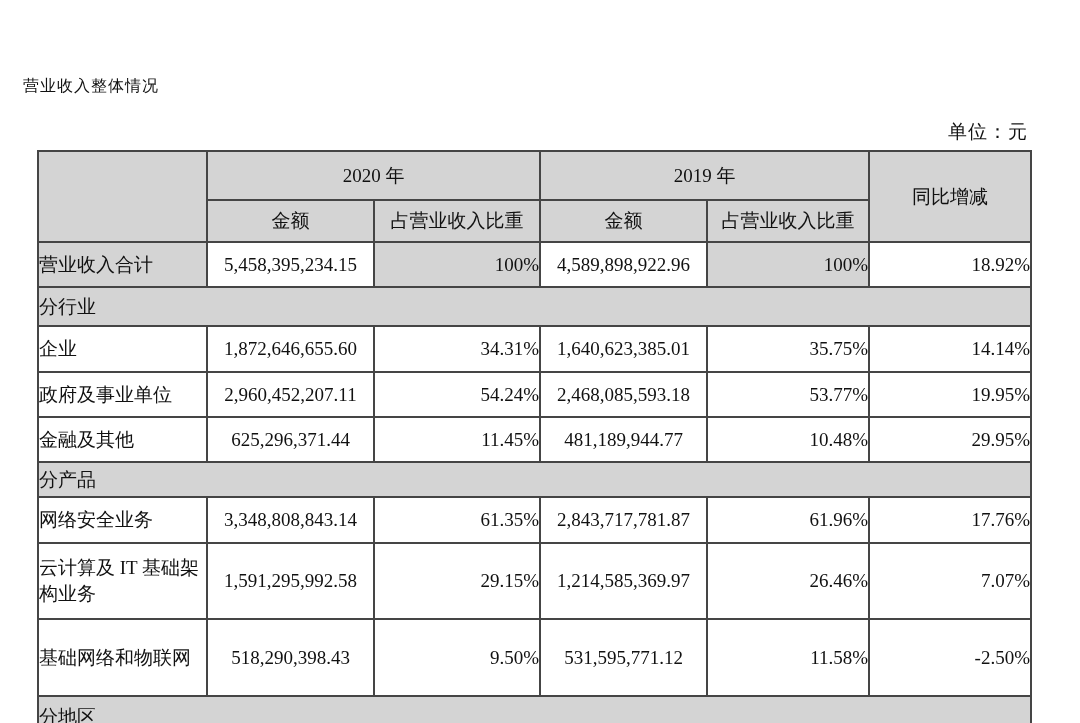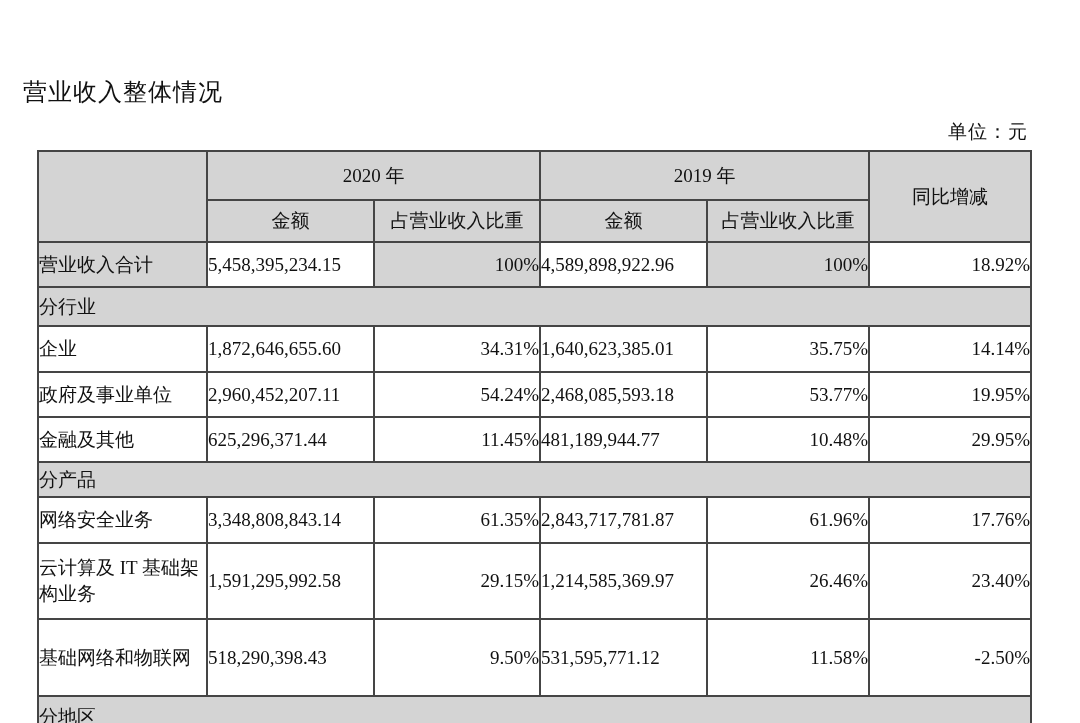--- a/index.html
+++ b/index.html
@@ -11,21 +11,21 @@
     overflow: hidden;
   }
   .page { position: relative; width: 1080px; height: 723px; overflow: hidden; background: #fff; }
 
   .doc-title {
     position: absolute; left: 30px; top: 14px;
     font-size: 21px; font-weight: bold; letter-spacing: 1px;
   }
   .doc-subtitle {
     position: absolute; left: 23px; top: 76px;
-    font-size: 24px; letter-spacing: 1px;
+    font-size: 16px; letter-spacing: 1px;
   }
   .unit-note {
     position: absolute; top: 119px; right: 52px;
     font-size: 19px; letter-spacing: 1px;
   }
 
   table.rev {
     position: absolute; left: 37px; top: 150px;
     width: 993px;
     border-collapse: collapse;
@@ -36,21 +36,21 @@
     border: 2px solid #454545;
     padding: 0;
     vertical-align: middle;
     overflow: hidden;
     line-height: 1.35;
   }
   .grey  { background: #d4d4d4; }
   .white { background: #ffffff; }
   .c { text-align: center; }
   td.lab { text-align: left; padding: 2px 12px 2px 8px; }
-  td.amt { text-align: left; padding-right: 5px; }
+  td.amt { text-align: center; padding-right: 5px; }
   td.pct { text-align: right; padding-right: 9px; }
   td.sec { text-align: left; padding-left: 8px; }
 
   tr.h1 td { height: 47px; }
   tr.h2 td { height: 40px; }
   tr.total td { height: 43px; }
   tr.sec1 td { height: 37px; }
   tr.d1 td { height: 44px; }
   tr.d2 td { height: 43px; }
   tr.d3 td { height: 43px; }
@@ -141,21 +141,21 @@
       <td class="amt">2,843,717,781.87</td>
       <td class="pct">61.96%</td>
       <td class="pct">17.76%</td>
     </tr>
     <tr class="d5">
       <td class="lab">云计算及 IT 基础架构业务</td>
       <td class="amt">1,591,295,992.58</td>
       <td class="pct">29.15%</td>
       <td class="amt">1,214,585,369.97</td>
       <td class="pct">26.46%</td>
-      <td class="pct">23.40%</td>
+      <td class="pct">7.07%</td>
     </tr>
     <tr class="d6">
       <td class="lab">基础网络和物联网</td>
       <td class="amt">518,290,398.43</td>
       <td class="pct">9.50%</td>
       <td class="amt">531,595,771.12</td>
       <td class="pct">11.58%</td>
       <td class="pct">-2.50%</td>
     </tr>
 

